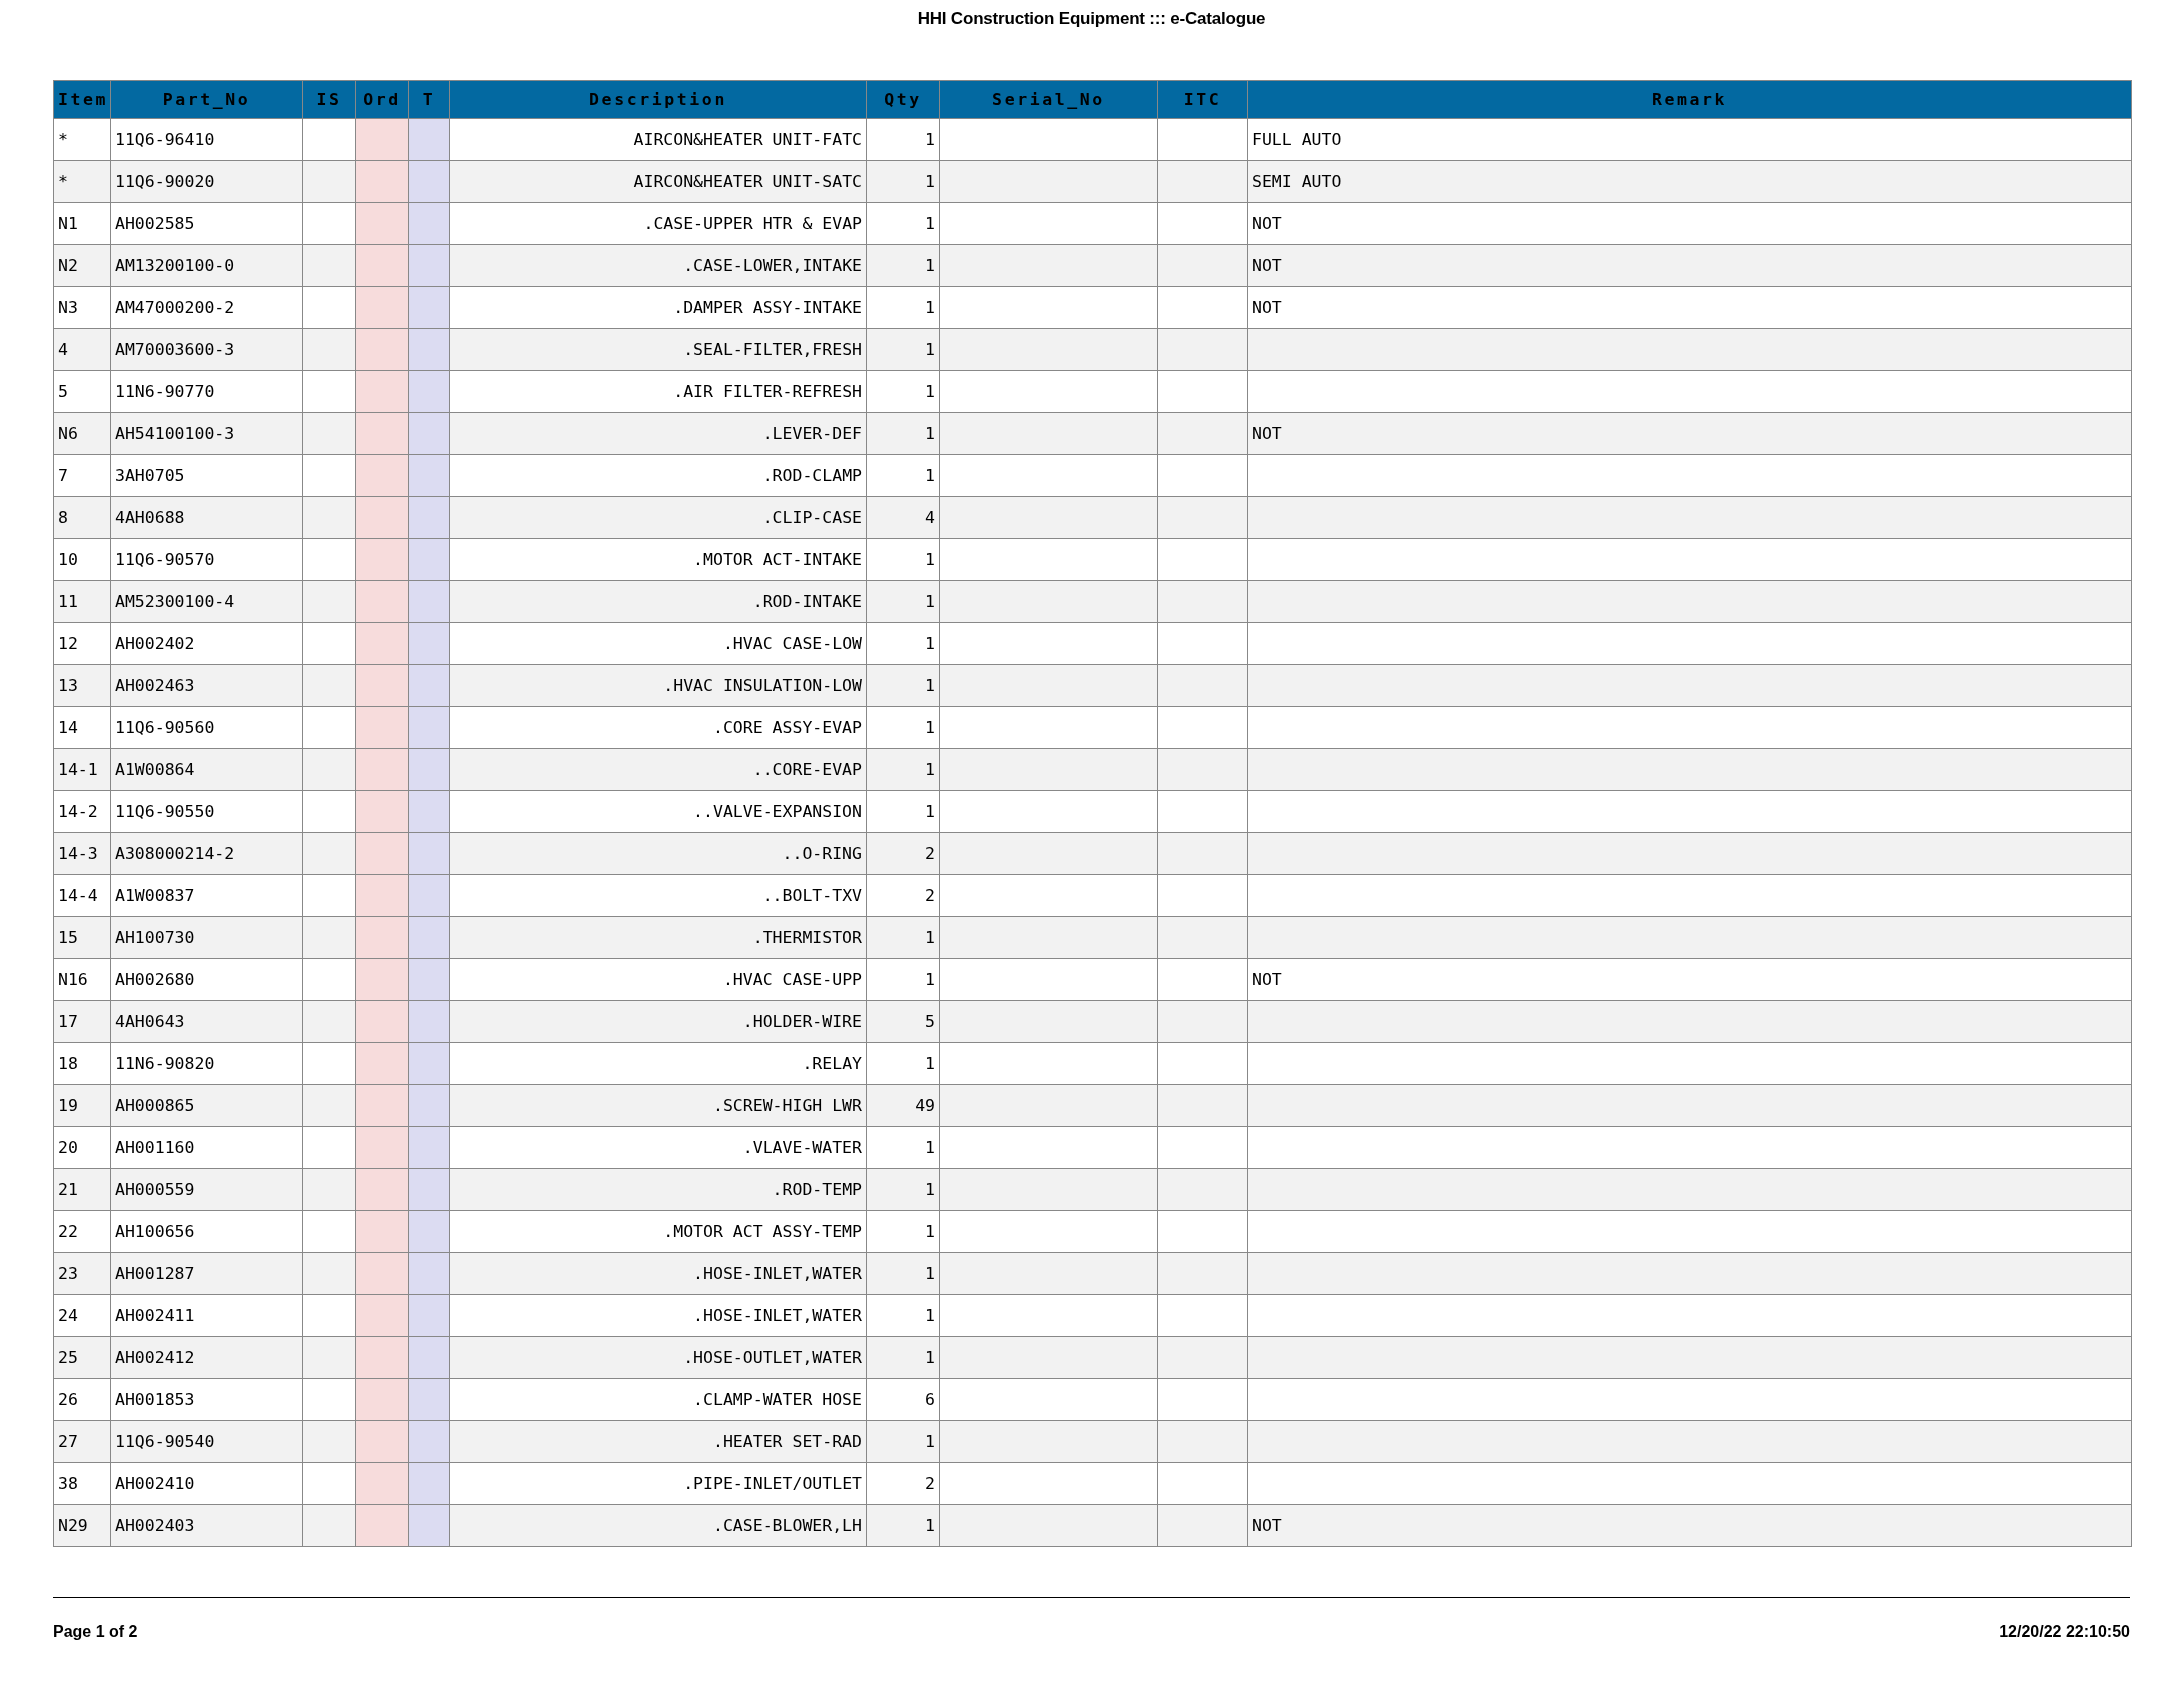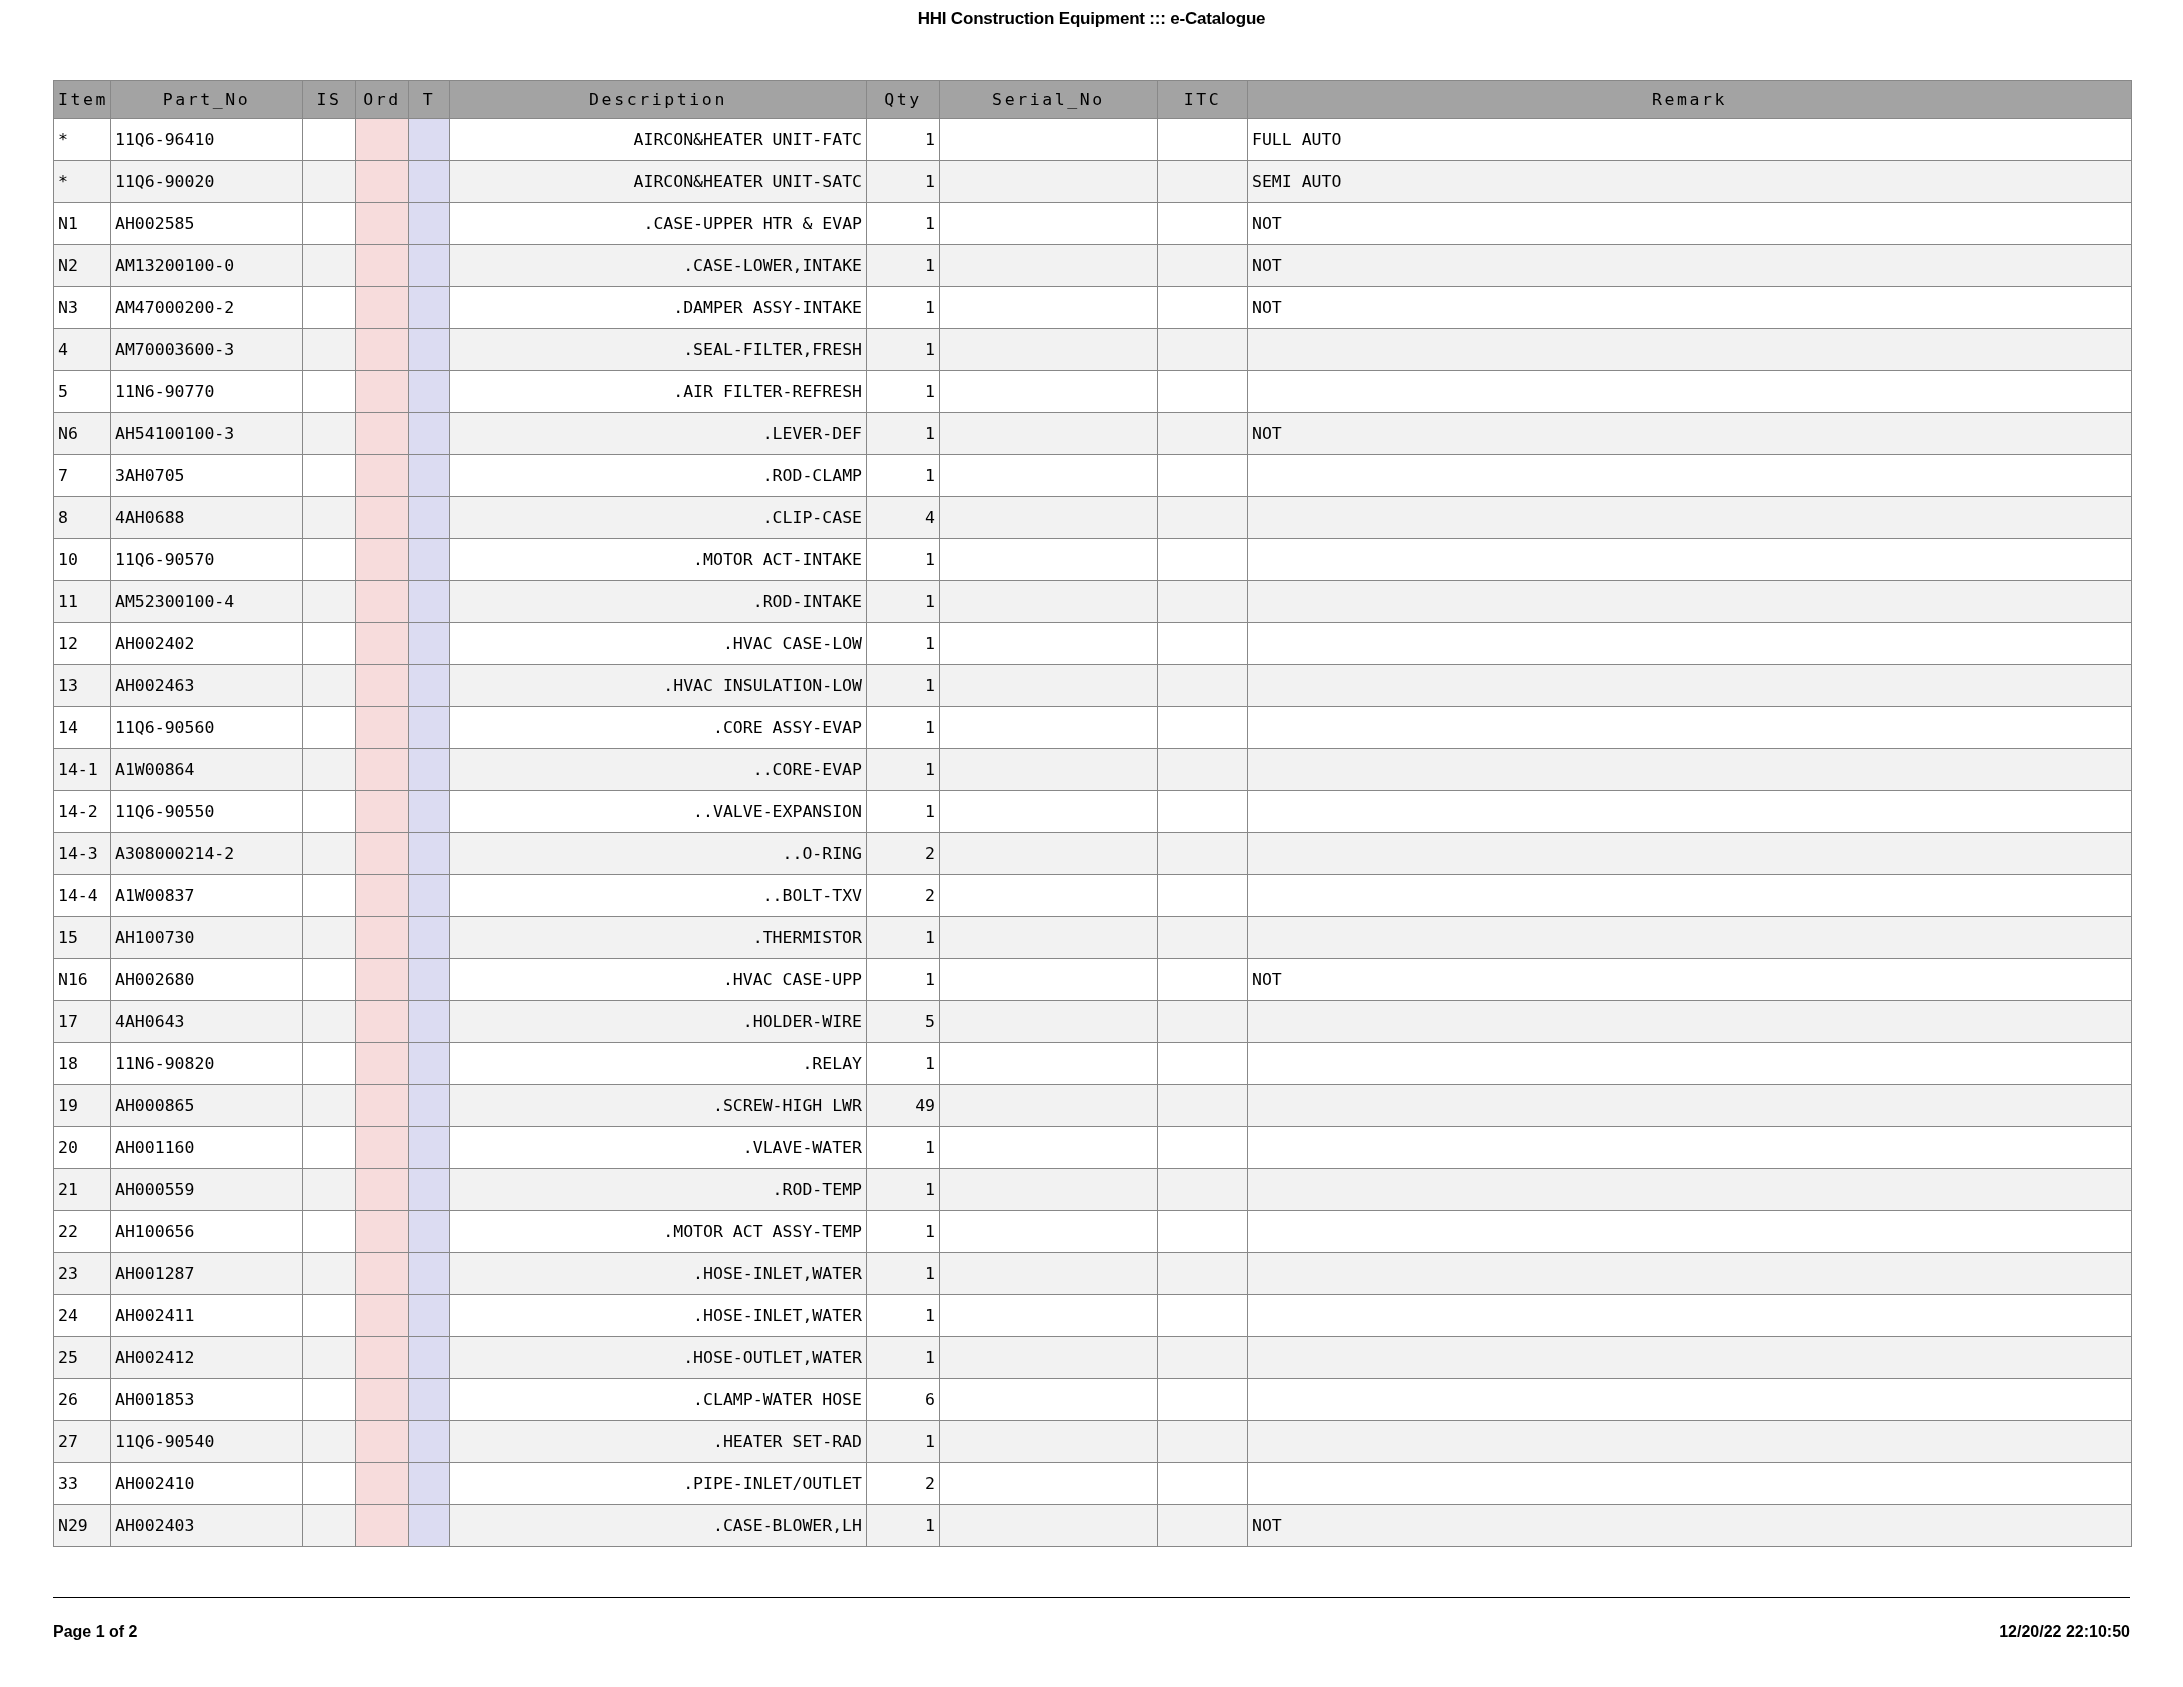--- a/index.html
+++ b/index.html
@@ -44,22 +44,22 @@
   table.parts th, table.parts td {
     border: 0.7px solid #888888;
     padding: 0 4px;
     height: 42px;
     box-sizing: border-box;
     vertical-align: middle;
     white-space: nowrap;
     overflow: hidden;
   }
   table.parts thead th {
-    background: #a3a3a3;
-    font-weight: normal;
+    background: #0369a1;
+    font-weight: bold;
     text-align: center;
     letter-spacing: 2.6px;
     font-size: 16.5px;
     height: 38px;
   }
   
   col.c-item   { width: 57px; }
   col.c-part   { width: 192px; }
   col.c-is     { width: 53px; }
   col.c-ord    { width: 53px; }
@@ -513,21 +513,21 @@
           <td class="col-is"></td>
           <td class="col-ord"></td>
           <td class="col-t"></td>
           <td class="col-desc">.HEATER SET-RAD</td>
           <td class="col-qty">1</td>
           <td class="col-serial"></td>
           <td class="col-itc"></td>
           <td class="col-remark"></td>
         </tr>
         <tr>
-          <td class="col-item">33</td>
+          <td class="col-item">38</td>
           <td class="col-part">AH002410</td>
           <td class="col-is"></td>
           <td class="col-ord"></td>
           <td class="col-t"></td>
           <td class="col-desc">.PIPE-INLET/OUTLET</td>
           <td class="col-qty">2</td>
           <td class="col-serial"></td>
           <td class="col-itc"></td>
           <td class="col-remark"></td>
         </tr>

